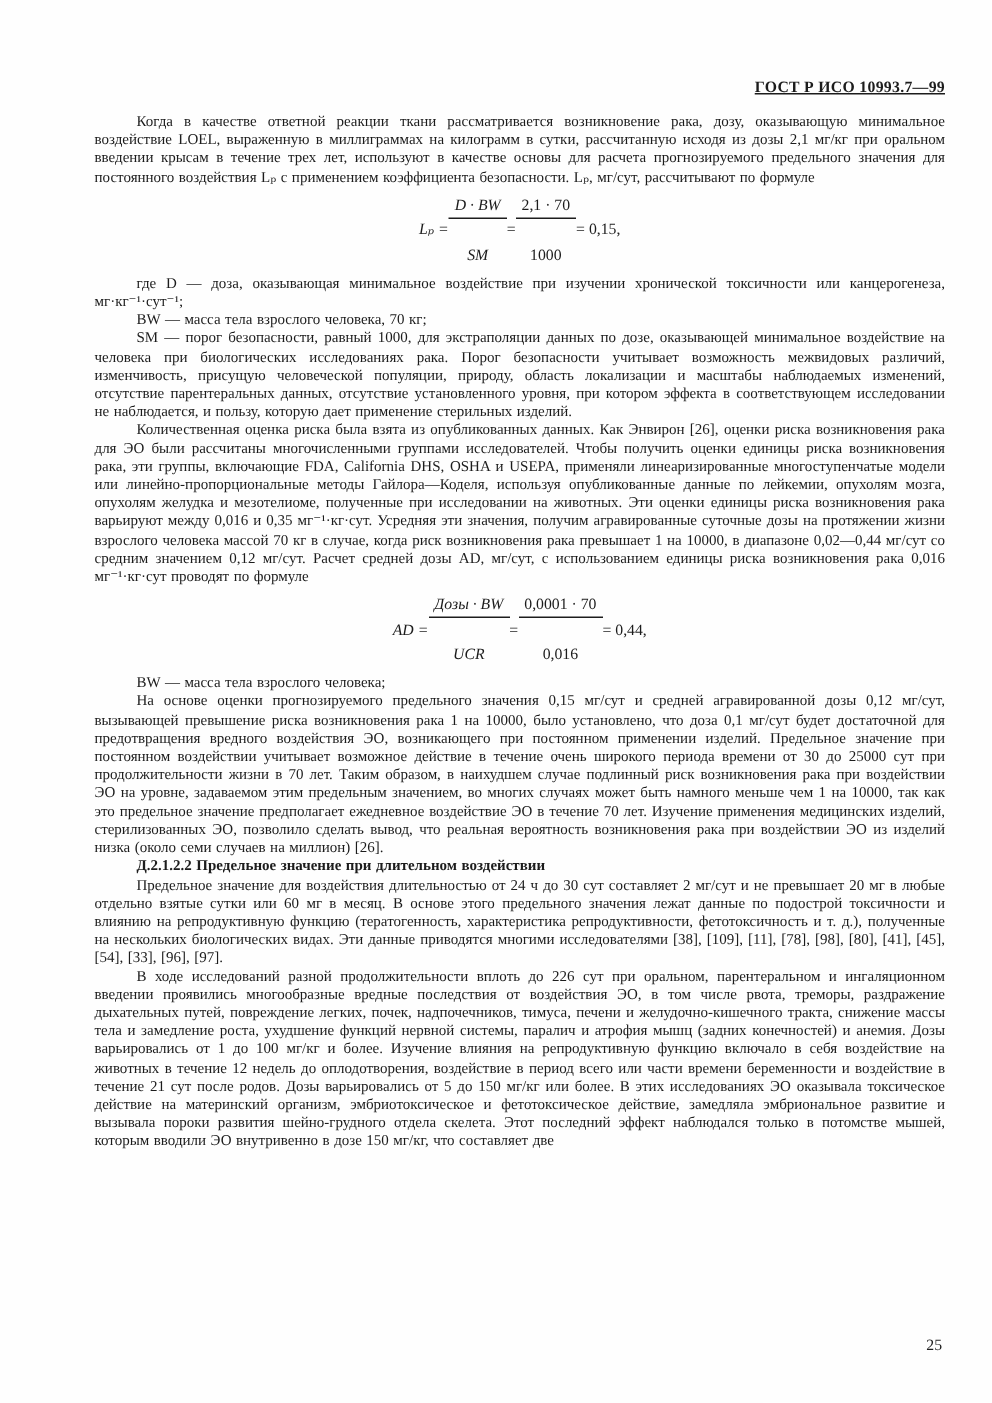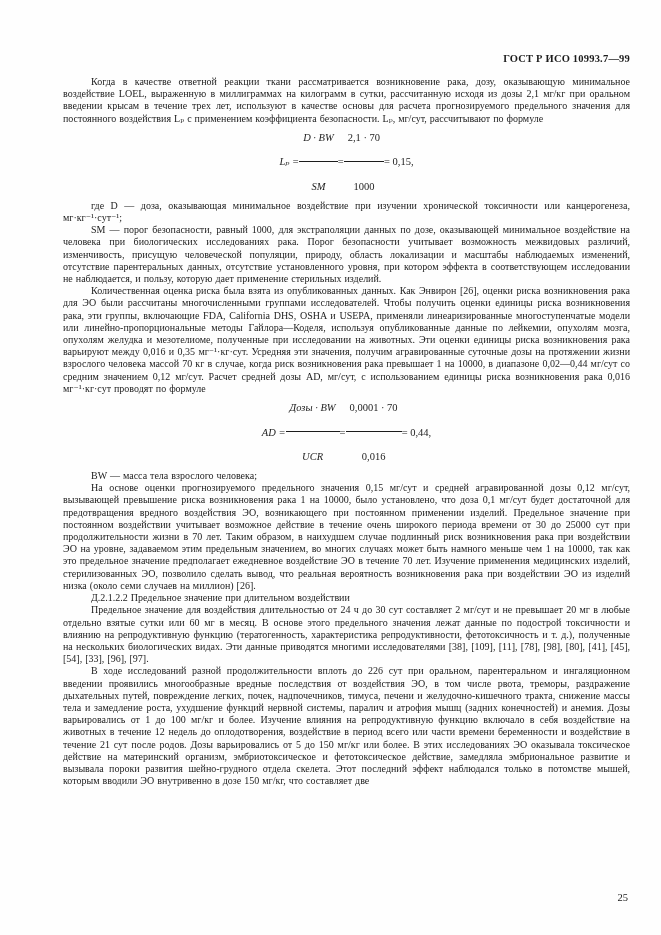--- a/index.html
+++ b/index.html
@@ -12,57 +12,58 @@
     font-family: "Liberation Serif", "DejaVu Serif", serif;
     color: #1c1c1c;
   }
   .doc-header {
     position: absolute;
     top: 53px;
     right: 31px;
     font-size: 10.5px;
     font-weight: bold;
     letter-spacing: 0.2px;
+    text-decoration: underline;
   }
   .doc-body {
     position: absolute;
     top: 76px;
     left: 63px;
     right: 31px;
   }
   .para {
     margin: 0;
     font-size: 10px;
     line-height: 12.2px;
     text-align: justify;
     text-align-last: left;
     text-indent: 28px;
     word-spacing: 0.5px;
   }
   .heading {
-    font-weight: normal;
+    font-weight: bold;
   }
   .formula {
     display: flex;
     justify-content: center;
     align-items: center;
     gap: 0;
     margin: 7px 0 7px 0;
     font-size: 10.5px;
     line-height: 12px;
   }
   .frac {
     display: inline-flex;
     flex-direction: column;
     text-align: center;
     vertical-align: middle;
   }
   .frac .num {
     border-bottom: 1px solid #1c1c1c;
-    padding: 0 4px 17px 4px;
+    padding: 0 4px 1px 4px;
   }
   .frac .den {
     padding: 1px 4px 0 4px;
     margin-top: 18px;
   }
   .it { font-style: italic; }
   .page-number {
     position: absolute;
     bottom: 32px;
     right: 33px;
@@ -88,20 +89,21 @@
       </span>
       <span>=</span>
       <span class="frac">
         <span class="num">2,1 · 70</span>
         <span class="den">1000</span>
       </span>
       <span>= 0,15,</span>
     </div>
 
     <p class="para">где D — доза, оказывающая минимальное воздействие при изучении хронической токсичности или канцерогенеза, мг·кг⁻¹·сут⁻¹;</p>
+    <p class="para">BW — масса тела взрослого человека, 70 кг;</p>
     <p class="para">SM — порог безопасности, равный 1000, для экстраполяции данных по дозе, оказывающей минимальное воздействие на человека при биологических исследованиях рака. Порог безопасности учитывает возможность межвидовых различий, изменчивость, присущую человеческой популяции, природу, область локализации и масштабы наблюдаемых изменений, отсутствие парентеральных данных, отсутствие установленного уровня, при котором эффекта в соответствующем исследовании не наблюдается, и пользу, которую дает применение стерильных изделий.</p>
 
     <p class="para">Количественная оценка риска была взята из опубликованных данных. Как Энвирон [26], оценки риска возникновения рака для ЭО были рассчитаны многочисленными группами исследователей. Чтобы получить оценки единицы риска возникновения рака, эти группы, включающие FDA, California DHS, OSHA и USEPA, применяли линеаризированные многоступенчатые модели или линейно-пропорциональные методы Гайлора—Коделя, используя опубликованные данные по лейкемии, опухолям мозга, опухолям желудка и мезотелиоме, полученные при исследовании на животных. Эти оценки единицы риска возникновения рака варьируют между 0,016 и 0,35 мг⁻¹·кг·сут. Усредняя эти значения, получим агравированные суточные дозы на протяжении жизни взрослого человека массой 70 кг в случае, когда риск возникновения рака превышает 1 на 10000, в диапазоне 0,02—0,44 мг/сут со средним значением 0,12 мг/сут. Расчет средней дозы AD, мг/сут, с использованием единицы риска возникновения рака 0,016 мг⁻¹·кг·сут проводят по формуле</p>
 
     <div class="formula">
       <span class="it">AD =</span>
       <span class="frac">
         <span class="num it">Дозы · BW</span>
         <span class="den it">UCR</span>
       </span>

